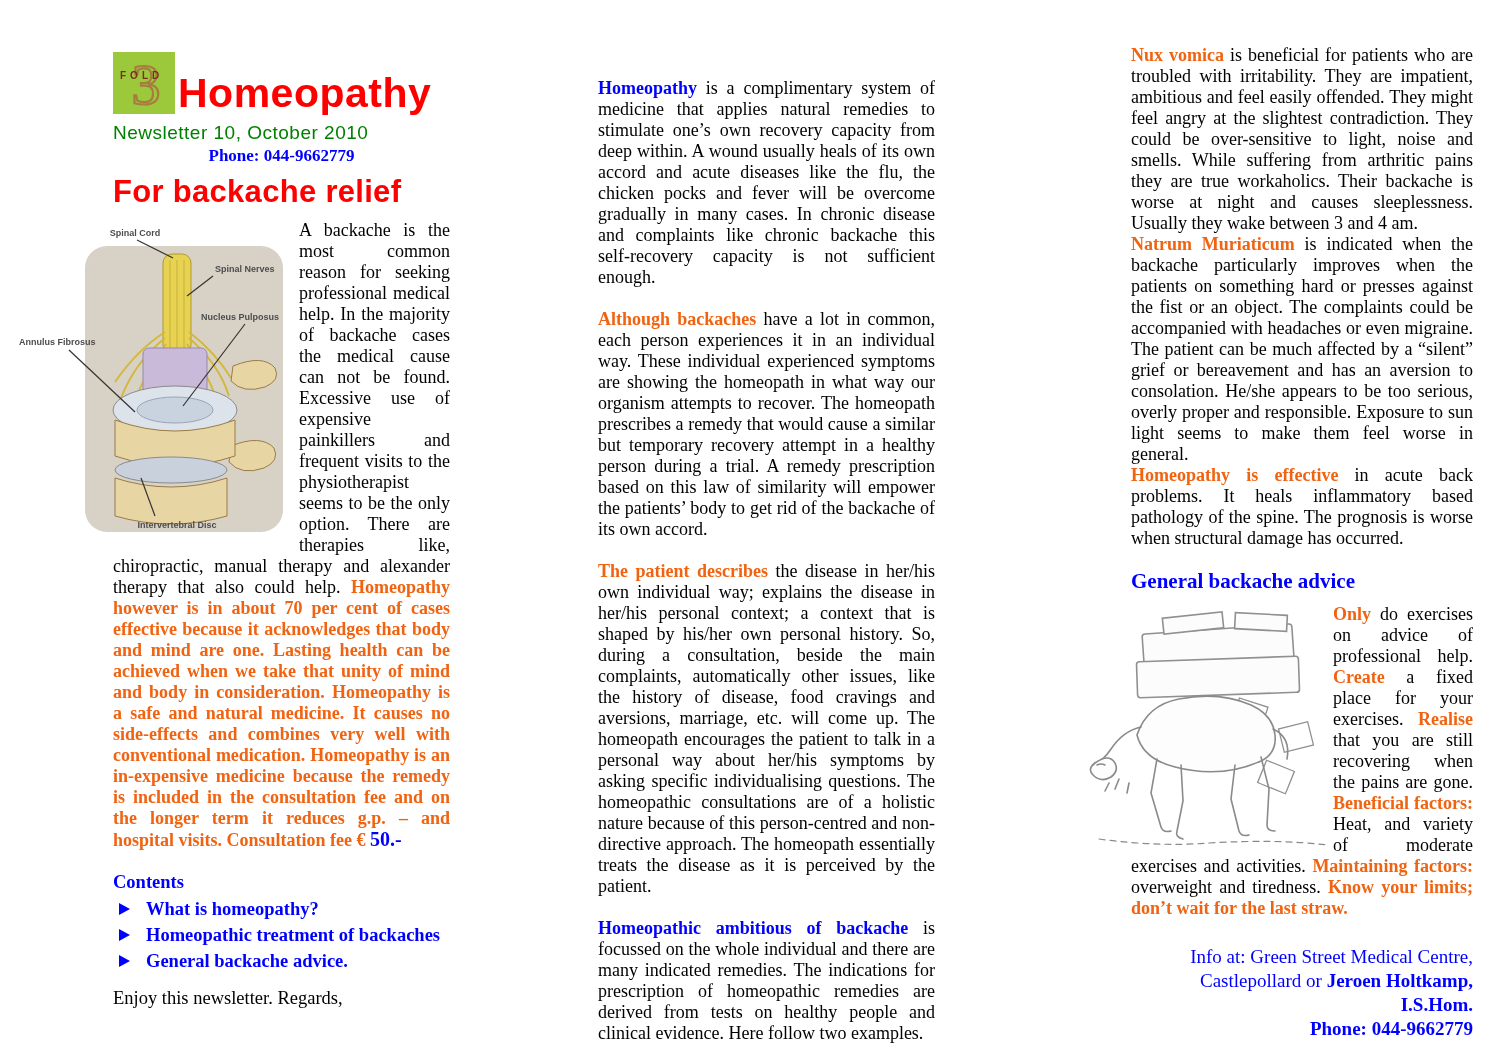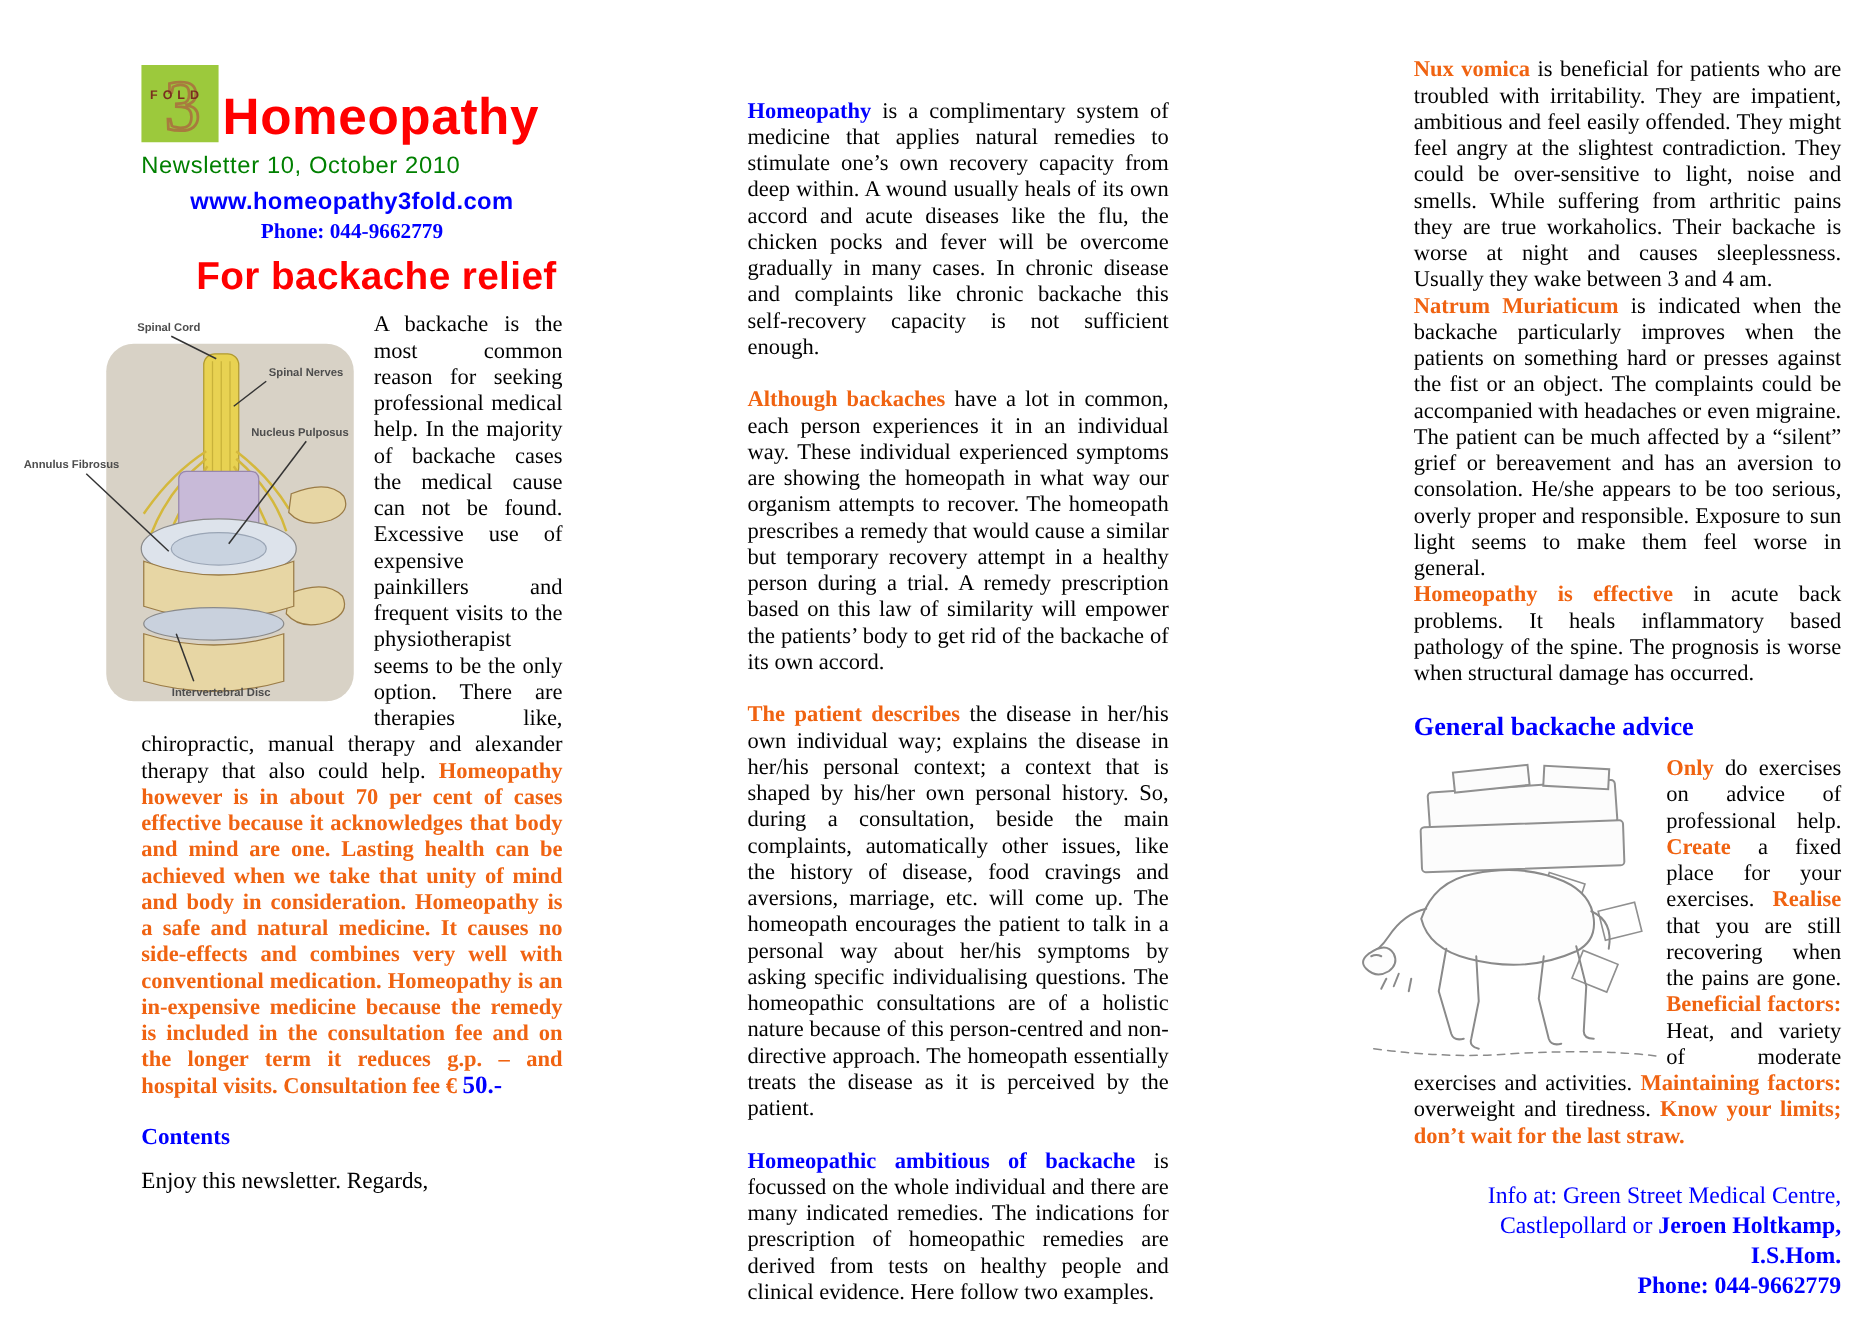--- a/index.html
+++ b/index.html
@@ -26,21 +26,21 @@
   }
   .website {
     font-family:"Liberation Sans", sans-serif; font-weight:bold;
     font-size:19px; color:var(--blue); text-align:center; margin-top:7px; letter-spacing:0.3px;
   }
   .phone-line {
     font-weight:bold; font-size:17px; color:var(--blue); text-align:center; margin-top:2px;
   }
   .article-title {
     font-family:"Liberation Sans", sans-serif; font-weight:bold;
-    font-size:31px; color:var(--red); margin-top:8px; letter-spacing:0.3px;margin-left:44px;
+    font-size:31px; color:var(--red); margin-top:8px; letter-spacing:0.3px;
   }
 
   
   .para { font-size:18px; line-height:21px; text-align:justify; margin:0 0 21px; }
   .lead-orange, .hl-orange { color:var(--orange); font-weight:bold; }
   .lead-blue { color:var(--blue); font-weight:bold; }
   .fee { color:var(--blue); font-weight:bold; font-size:20px; }
 
   .body-wrap { position:relative; margin-top:10px; }
   .fig-spacer { float:left; width:186px; height:318px; }
@@ -78,21 +78,20 @@
       <svg width="62" height="62" viewBox="0 0 62 62">
         <rect width="62" height="62" style="fill:var(--logo_green)"></rect>
         <text x="33" y="52" text-anchor="middle" font-family="Liberation Serif, serif" font-size="58" style="fill:none;stroke:var(--logo_brown);stroke-width:2.2">3</text>
         <text x="7" y="27" font-family="Liberation Sans, sans-serif" font-weight="bold" font-size="10" letter-spacing="4" style="fill:var(--logo_word)">FOLD</text>
       </svg>
     </div>
     <h1 class="title">Homeopathy</h1>
   </div>
 
   <h2 class="subtitle">Newsletter 10, October 2010</h2>
-  <div class="website">www.homeopathy3fold.com</div>
   <div class="phone-line">Phone:  044-9662779</div>
   <h2 class="article-title">For backache relief</h2>
 
   <div class="body-wrap">
     <figure class="spine-figure">
       <svg width="275" height="318" viewBox="0 0 275 318">
         <rect x="68" y="26" width="198" height="286" rx="22" fill="#D8D2C6"></rect>
 
         <rect x="146" y="34" width="28" height="100" rx="9" fill="#E8D252" stroke="#B09A30"></rect>
         <line x1="153" y1="40" x2="153" y2="128" stroke="#C8B23A"></line>
@@ -135,20 +134,34 @@
         <text class="fig-label" x="262" y="100" text-anchor="end">Nucleus Pulposus</text>
         <text class="fig-label" x="2" y="125" text-anchor="start">Annulus Fibrosus</text>
         <text class="fig-label" x="160" y="308" text-anchor="middle">Intervertebral Disc</text>
       </svg>
     </figure>
     <p class="para"><span class="fig-spacer"></span><span>A backache is the most common reason for seeking professional medical help. In the majority of backache cases the medical cause can not be found. Excessive use of expensive painkillers and frequent visits to the physiotherapist seems to be the only option. There are therapies like, chiropractic, manual therapy and alexander therapy that also could help. </span><b class="hl-orange">Homeopathy however is in about 70 per cent of cases effective because it acknowledges that body and mind are one. Lasting health can be achieved when we take that unity of mind and body in consideration.  Homeopathy is a safe and natural medicine. It causes no side-effects and combines very well with conventional medication. Homeopathy is an in-expensive medicine because the remedy is included in the consultation fee and on the longer term it reduces g.p. – and hospital visits.  Consultation fee € </b><b class="fee">50.-</b></p>
   </div>
 
   <div class="contents">
     <div class="contents-heading">Contents</div>
+    <ul class="contents-list">
+      <li>
+          <span class="arrow"></span>
+          <span class="itm">What is homeopathy?</span>
+        </li>
+      <li>
+          <span class="arrow"></span>
+          <span class="itm">Homeopathic treatment of backaches</span>
+        </li>
+      <li>
+          <span class="arrow"></span>
+          <span class="itm">General backache advice.</span>
+        </li>
+    </ul>
   </div>
 
   <p class="closing">Enjoy this newsletter. Regards,</p>
 
 </section>
 
 <section class="col col2">
   <p class="para"><b class="lead-blue">Homeopathy</b><span> is a complimentary system of medicine that applies natural remedies to stimulate one’s own recovery capacity from deep within. A wound usually heals of its own accord and acute diseases like the flu, the chicken pocks and fever will be overcome gradually in many cases. In chronic disease and complaints like chronic backache this self-recovery capacity is not sufficient enough.</span></p>
   <p class="para"><b class="lead-orange">Although backaches</b><span> have a lot in common, each person experiences it in an individual way. These individual experienced symptoms are showing the homeopath in what way our organism attempts to recover. The homeopath prescribes a remedy that would cause a similar but temporary recovery attempt in a healthy person during a trial. A remedy prescription based on this law of similarity will empower the patients’ body to get rid of the backache of its own accord.</span></p>
   <p class="para"><b class="lead-orange">The patient describes</b><span> the disease in her/his own individual way; explains the disease in her/his personal context; a context that is shaped by his/her own personal history. So, during a consultation, beside the main complaints, automatically other issues, like the history of disease, food cravings and aversions, marriage, etc. will come up. The homeopath encourages the patient to talk in a personal way about her/his symptoms by asking specific individualising questions. The homeopathic consultations are of a holistic nature because of this person-centred and non-directive approach. The homeopath essentially treats the disease as it is perceived by the patient.</span></p>

